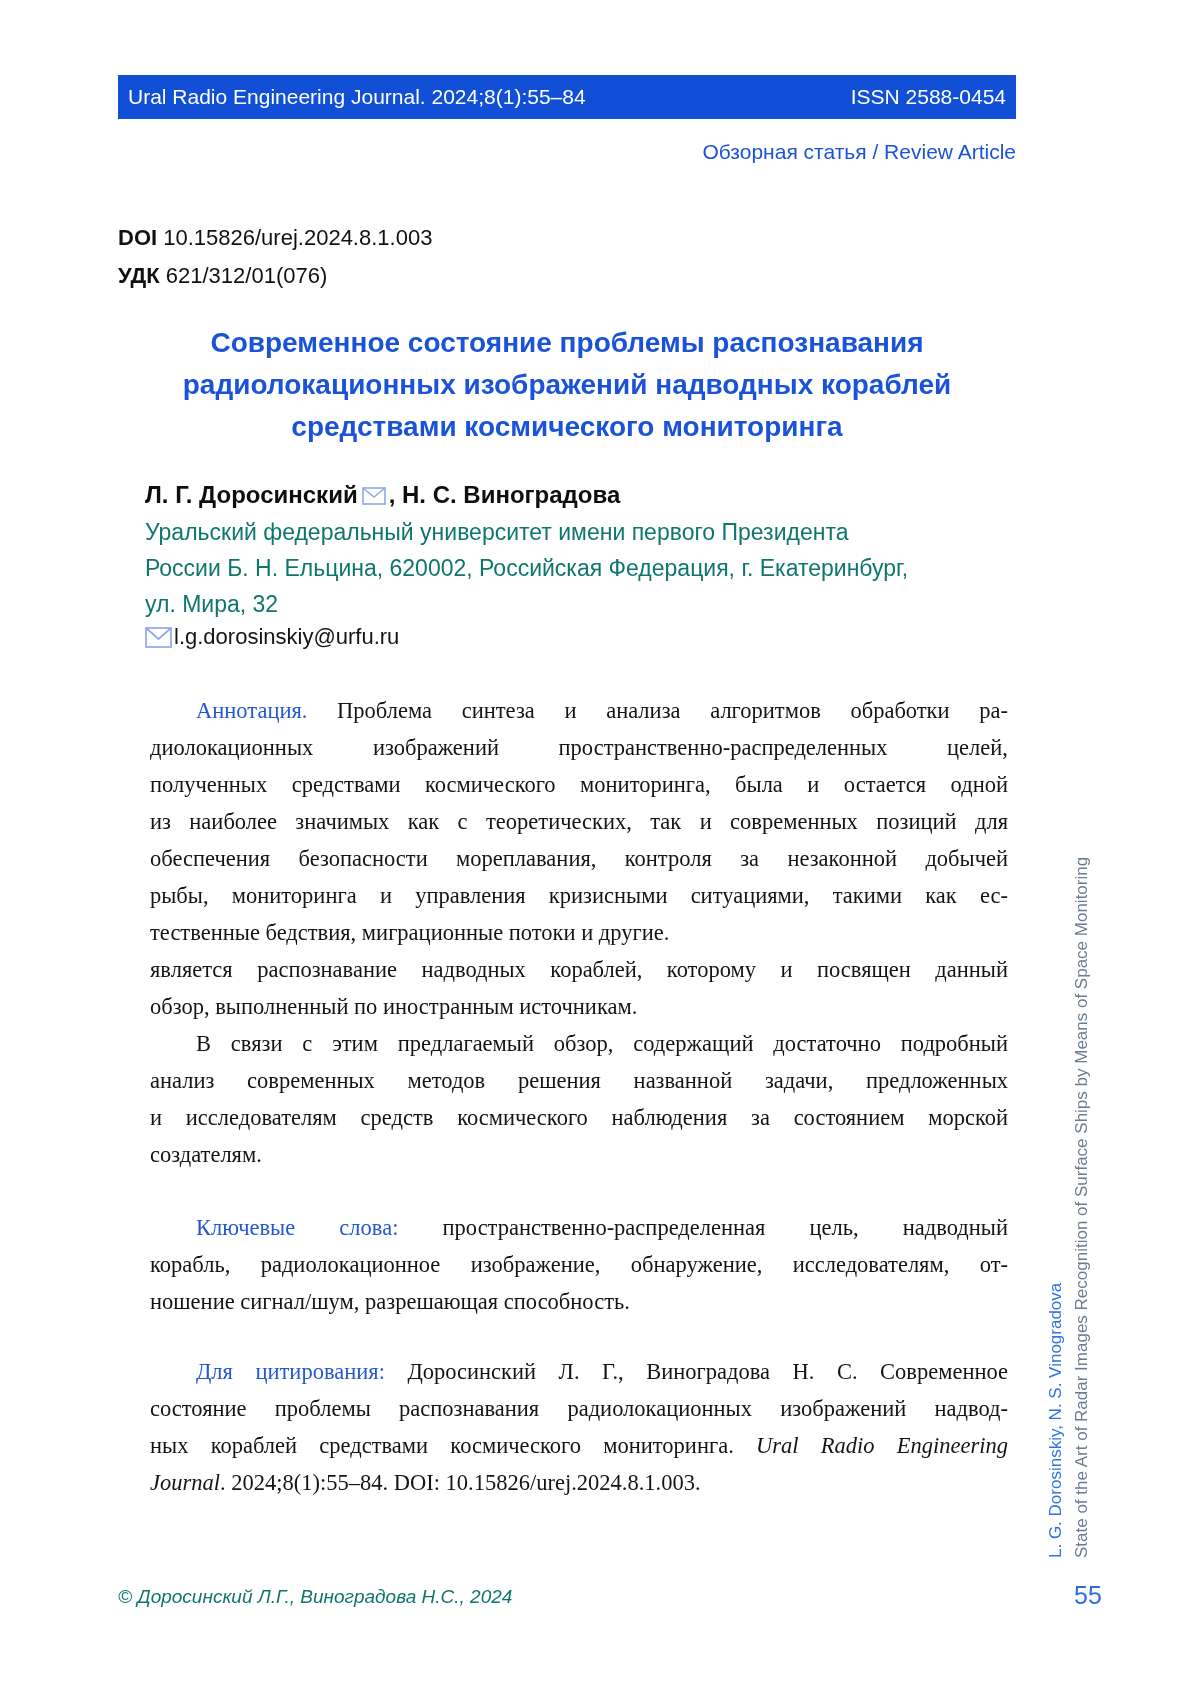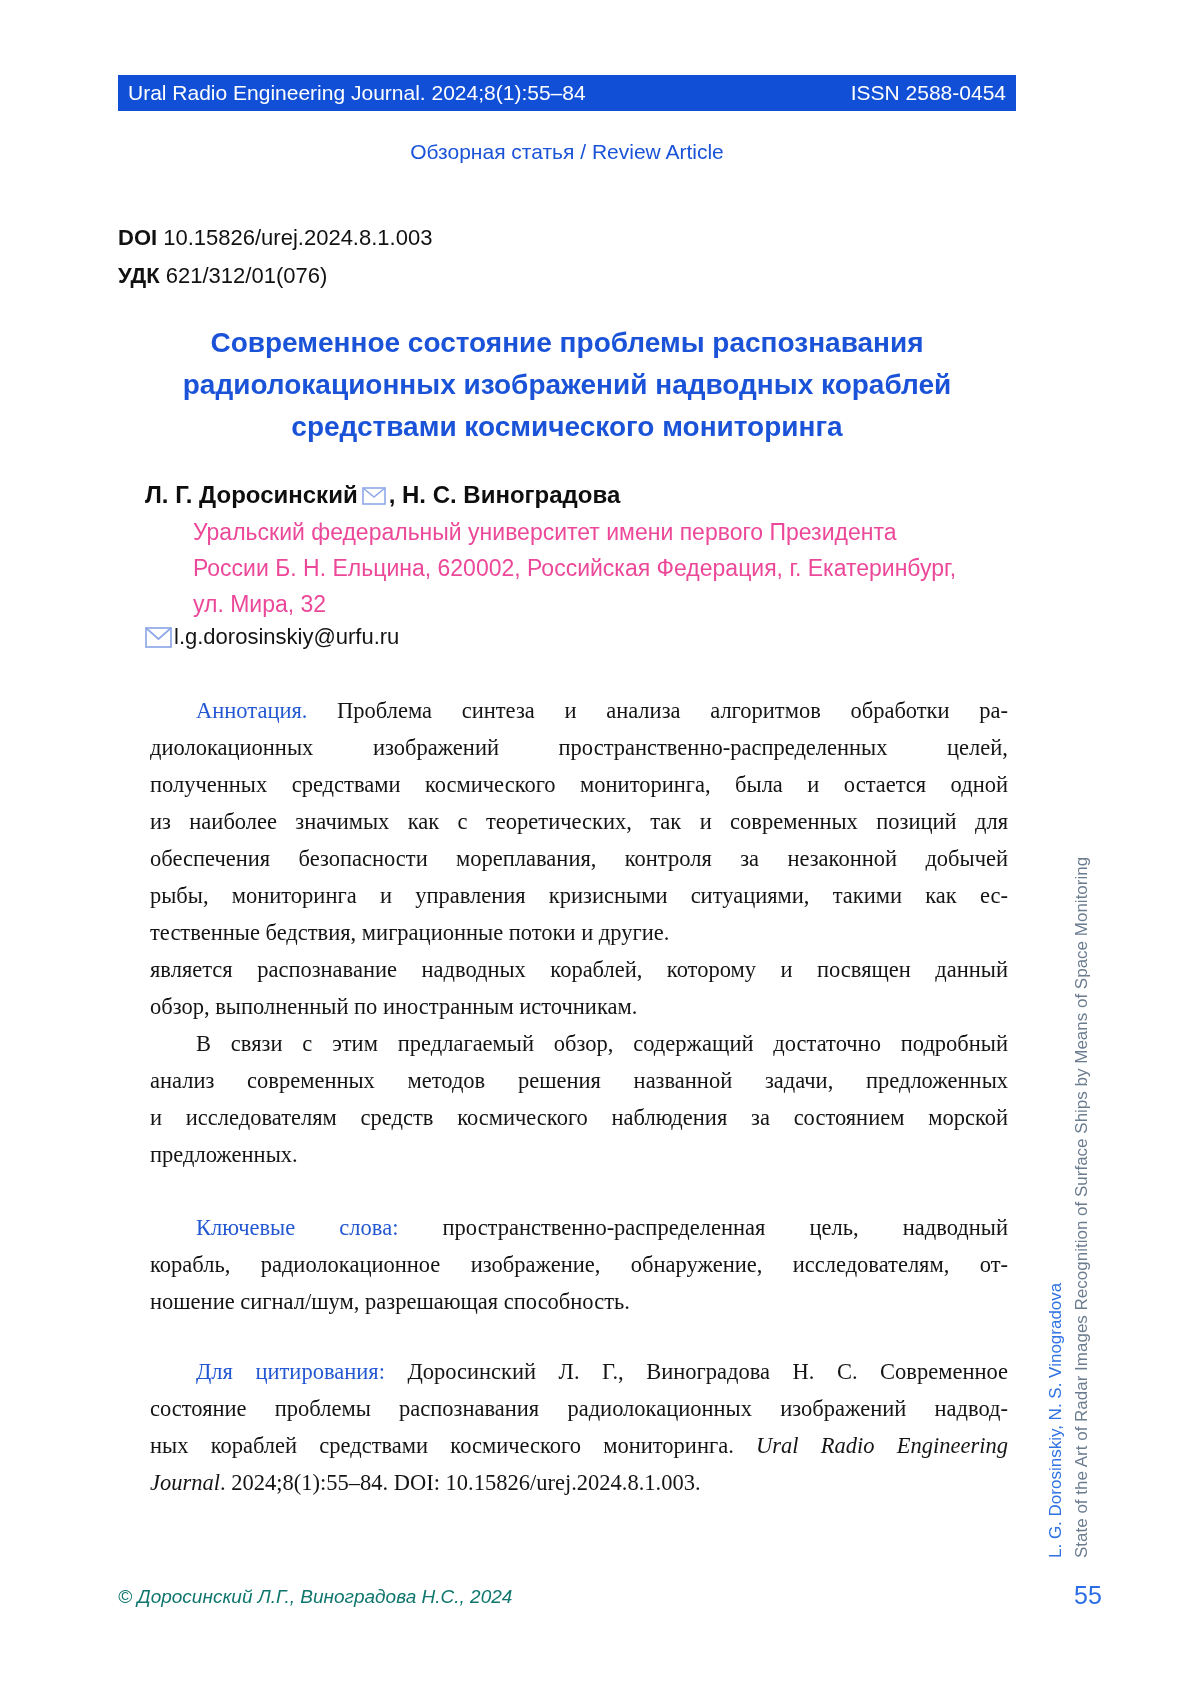--- a/index.html
+++ b/index.html
@@ -4,44 +4,44 @@
 <style>
   html,body{margin:0;padding:0;}
   body{
     width:1200px;height:1694px;position:relative;background:#ffffff;
     font-family:"Liberation Sans", sans-serif;color:#161616;overflow:hidden;
   }
   .abs{position:absolute;}
 
   
   .header-bar{
-    left:118px;top:75px;width:898px;height:36px;
+    left:118px;top:75px;width:898px;height:44px;
     background:var(--bar-blue);color:#ffffff;
     display:flex;align-items:center;justify-content:space-between;
     padding:0 10px;box-sizing:border-box;
     font-size:21px;
   }
 
   .review-line{
-    left:118px;top:140px;width:898px;text-align:center;
+    left:118px;top:140px;width:898px;text-align:right;
     color:var(--accent-sans);font-size:21px;
   }
 
   .meta-block{left:118px;top:219px;font-size:22px;line-height:38px;color:#111;}
   .meta-block b{font-weight:bold;}
 
   .article-title{
     left:118px;top:322px;width:898px;text-align:center;
     color:var(--accent-sans);font-weight:bold;font-size:28px;line-height:42px;
   }
 
   .authors-line{left:145px;top:481px;font-size:24px;font-weight:bold;color:#0e0e0e;}
   .authors-line .env{display:inline-block;vertical-align:-2px;margin:0 3px 0 4px;}
 
-  .affiliation{left:145px;top:514px;font-size:23px;line-height:36px;color:#ec4899;margin-left:48px;}
+  .affiliation{left:145px;top:514px;font-size:23px;line-height:36px;color:#0f766e;}
 
   .email-line{left:145px;top:624px;font-size:22px;color:#141414;display:flex;align-items:center;gap:2px;}
 
   
   .body-col{left:150px;top:692px;width:858px;
     font-family:"Liberation Serif", serif;font-size:22.5px;line-height:37px;color:#141414;}
   .bline{text-align:justify;text-align-last:justify;}
   .bline.first{text-indent:46px;}
   .bline.last{text-align-last:left;}
   .seg-lead{color:var(--accent-serif);font-weight:normal;}
@@ -110,21 +110,21 @@
       <div class="bline last"><span>тественные бедствия, миграционные потоки и другие.</span></div>
     </div>
   <div>
       <div class="bline"><span>является распознавание надводных кораблей, которому и посвящен данный</span></div>
       <div class="bline last"><span>обзор, выполненный по иностранным источникам.</span></div>
     </div>
   <div>
       <div class="bline first"><span>В связи с этим предлагаемый обзор, содержащий достаточно подробный</span></div>
       <div class="bline"><span>анализ современных методов решения названной задачи, предложенных</span></div>
       <div class="bline"><span>и исследователям средств космического наблюдения за состоянием морской</span></div>
-      <div class="bline last"><span>предложенных.</span></div>
+      <div class="bline last"><span>создателям.</span></div>
     </div>
   <div class="para-keywords">
       <div class="bline first"><span class="seg-lead">Ключевые слова:</span><span> пространственно-распределенная цель, надводный</span></div>
       <div class="bline"><span>корабль, радиолокационное изображение, обнаружение, исследователям, от-</span></div>
       <div class="bline last"><span>ношение сигнал/шум, разрешающая способность.</span></div>
     </div>
   <div class="para-citation">
       <div class="bline first"><span class="seg-lead">Для цитирования:</span><span> Доросинский Л. Г., Виноградова Н. С. Современное</span></div>
       <div class="bline"><span>состояние проблемы распознавания радиолокационных изображений надвод-</span></div>
       <div class="bline"><span>ных кораблей средствами космического мониторинга. </span><span class="seg-i">Ural Radio Engineering</span></div>

